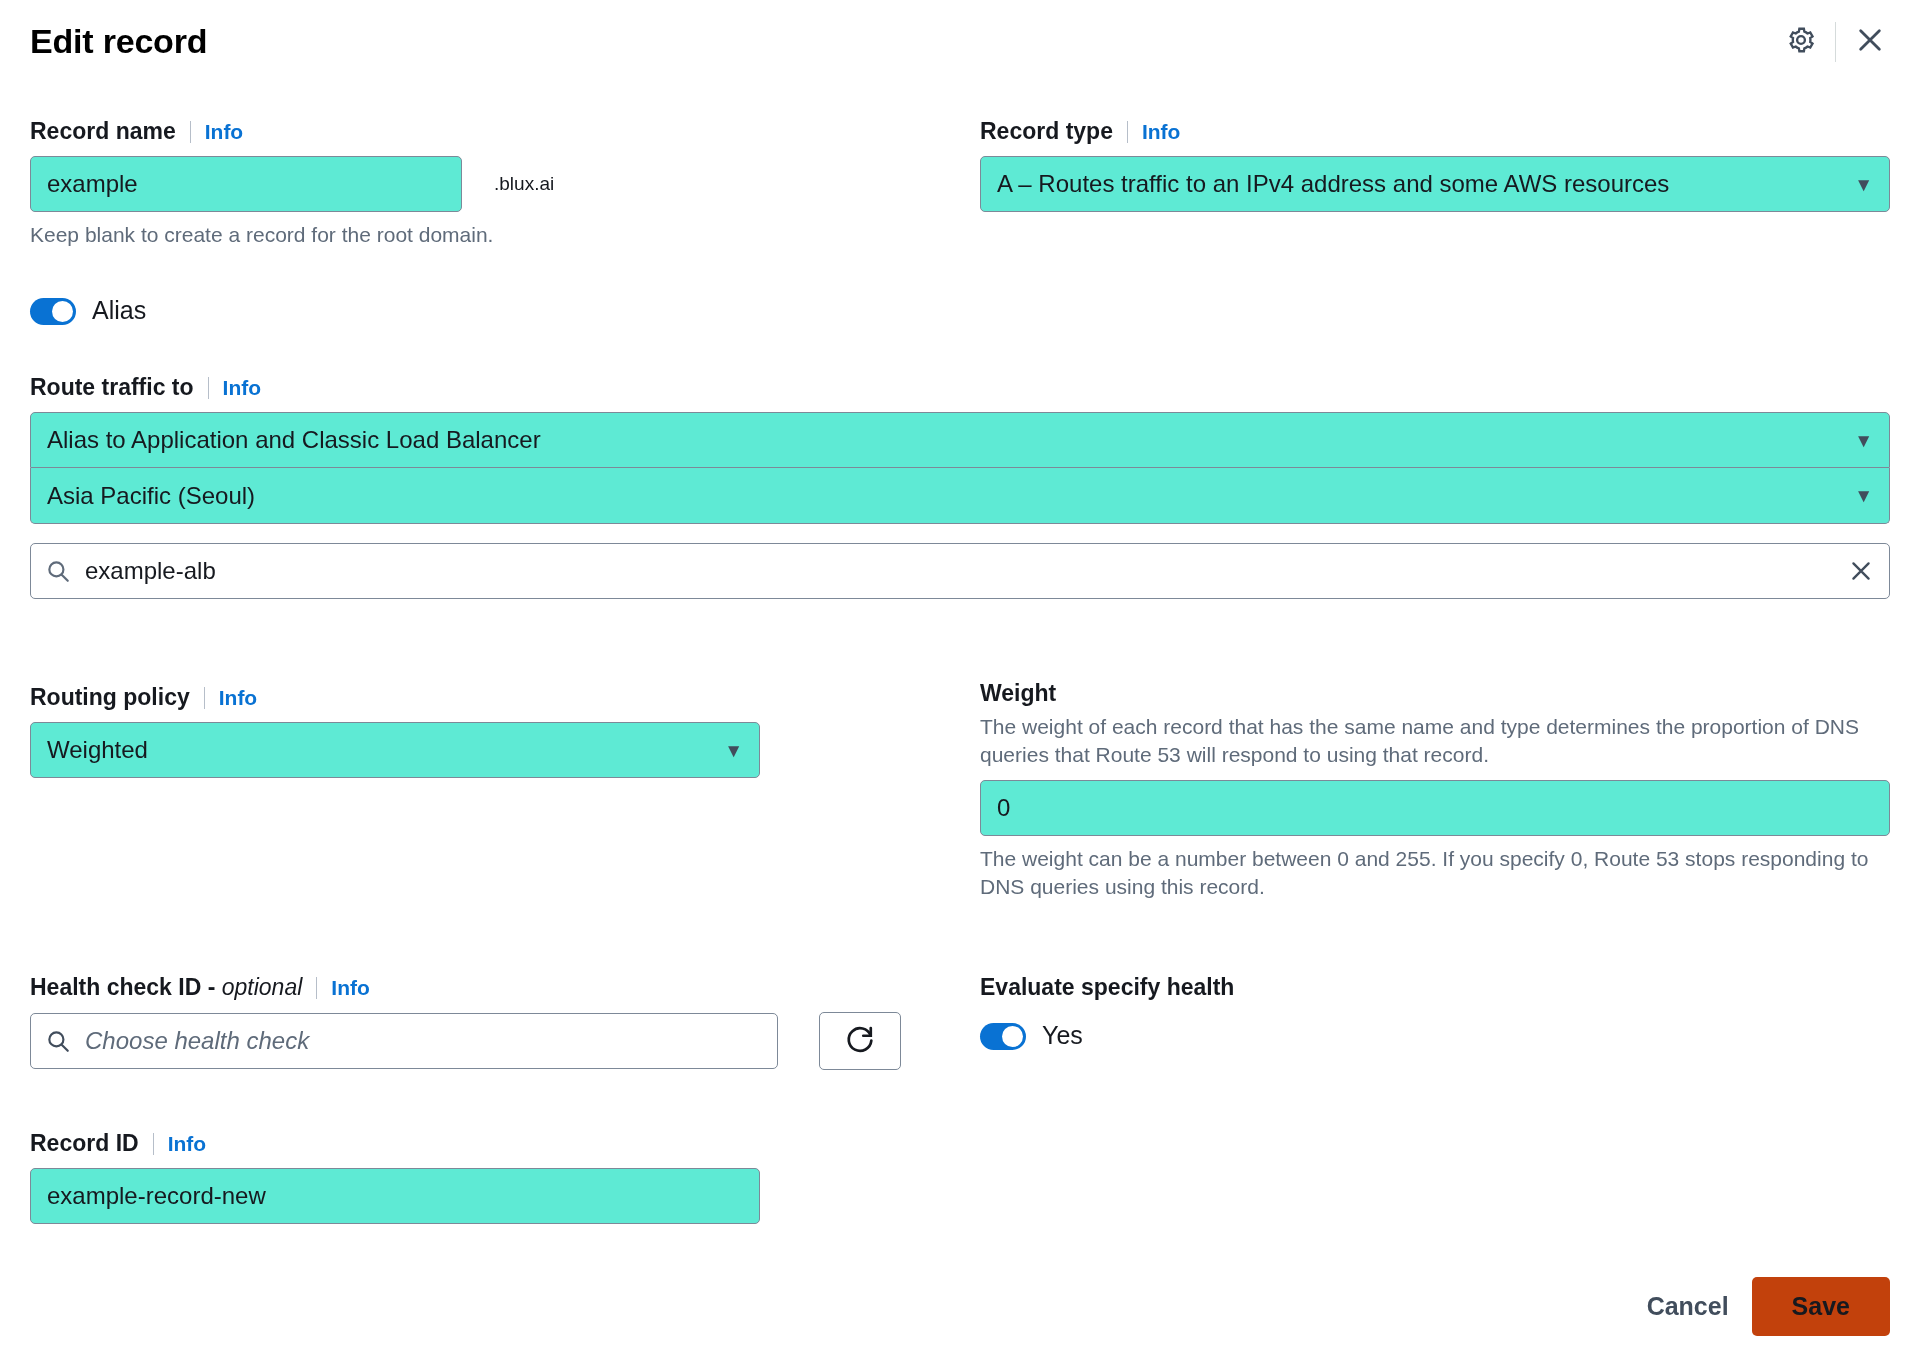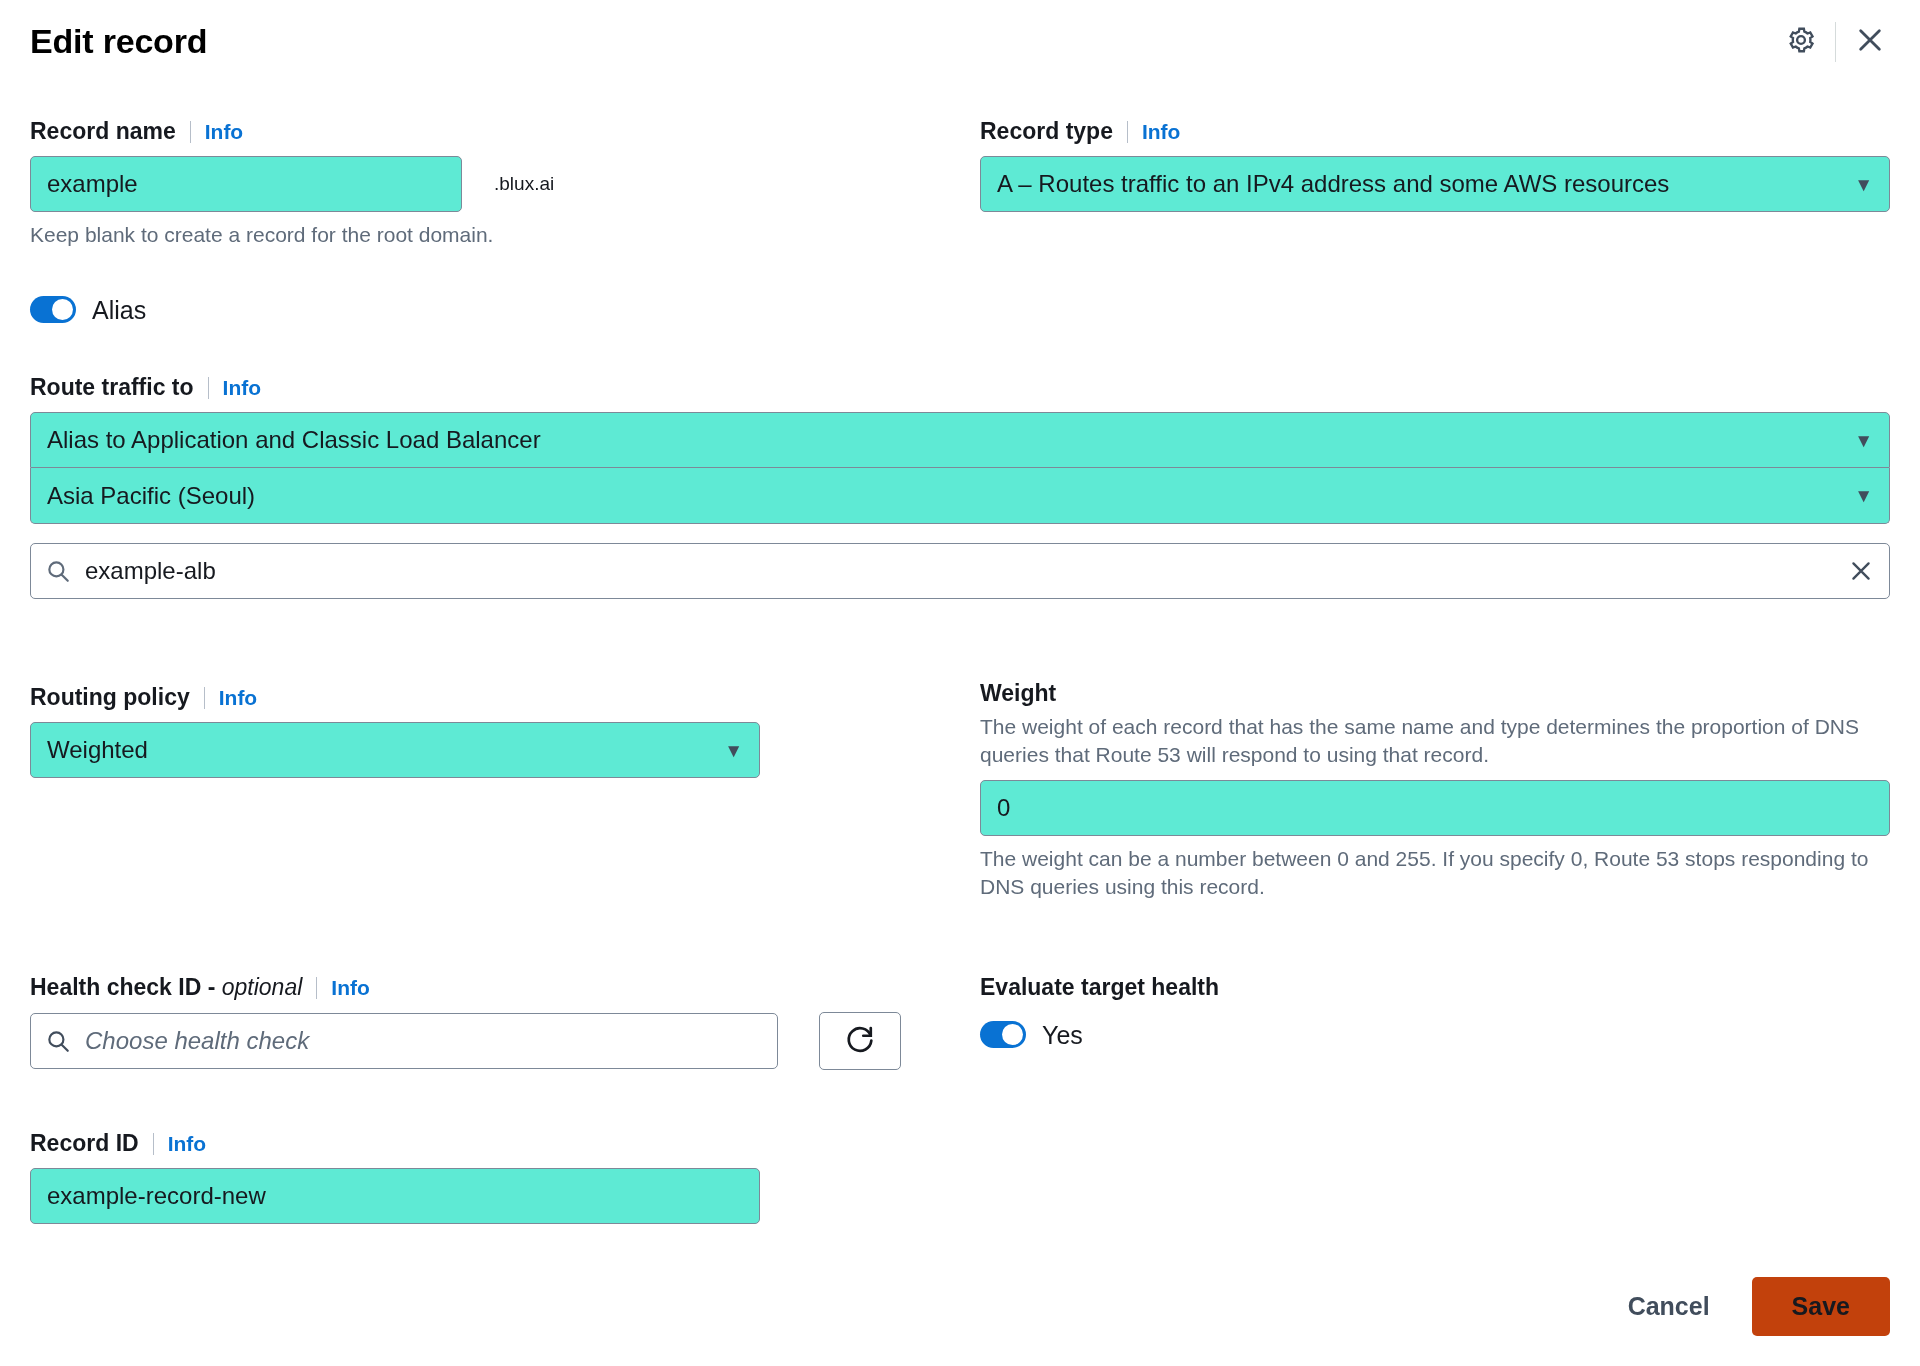--- a/index.html
+++ b/index.html
@@ -125,21 +125,21 @@
   .name-inline { display: flex; align-items: center; }
   .name-input-wrap { width: 432px; }
   .suffix {
     font-size: 19px;
     color: #16191f;
     margin-left: 32px;
     white-space: nowrap;
   }
 
   
-  .toggle-row { display: flex; align-items: flex-start; gap: 16px; }
+  .toggle-row { display: flex; align-items: flex-end; gap: 16px; }
   .toggle {
     width: 46px; height: 27px;
     border-radius: 14px;
     background: #0972d3;
     position: relative;
     flex: none;
     cursor: pointer;
   }
   .toggle .knob {
     position: absolute;
@@ -192,21 +192,21 @@
     cursor: pointer;
   }
 
   
   .footer {
     position: absolute;
     right: 30px;
     bottom: 30px;
     display: flex;
     align-items: center;
-    gap: 20px;
+    gap: 1px;
   }
   .btn-cancel {
     font-size: 25px;
     font-weight: bold;
     color: #414d5c;
     background: none;
     border: none;
     padding: 14px 22px;
     cursor: pointer;
     font-family: "Liberation Sans", sans-serif;
@@ -363,21 +363,21 @@
           <svg width="34" height="34" viewBox="0 0 24 24" fill="none" stroke="#16191f" stroke-width="1.9" stroke-linecap="round">
             <path d="M19.5 9.5 A8 8 0 1 0 20 13.2"></path>
             <path d="M19.6 4.3 L19.6 9.7 L14.3 9.7"></path>
           </svg>
         </span>
       </div>
     </div>
   </div>
 
   <div style="position:absolute; top:974px; left:980px; width:910px;">
-    <div class="field-label" style="margin-bottom:20px;">Evaluate target health</div>
+    <div class="field-label" style="margin-bottom:20px;">Evaluate specify health</div>
     <div class="toggle-row">
       <div class="toggle">
         <div class="knob"></div>
       </div>
       <span class="toggle-label">Yes</span>
     </div>
   </div>
 
   <div style="position:absolute; top:1130px; left:30px; width:730px;">
     <div class="label-row">

